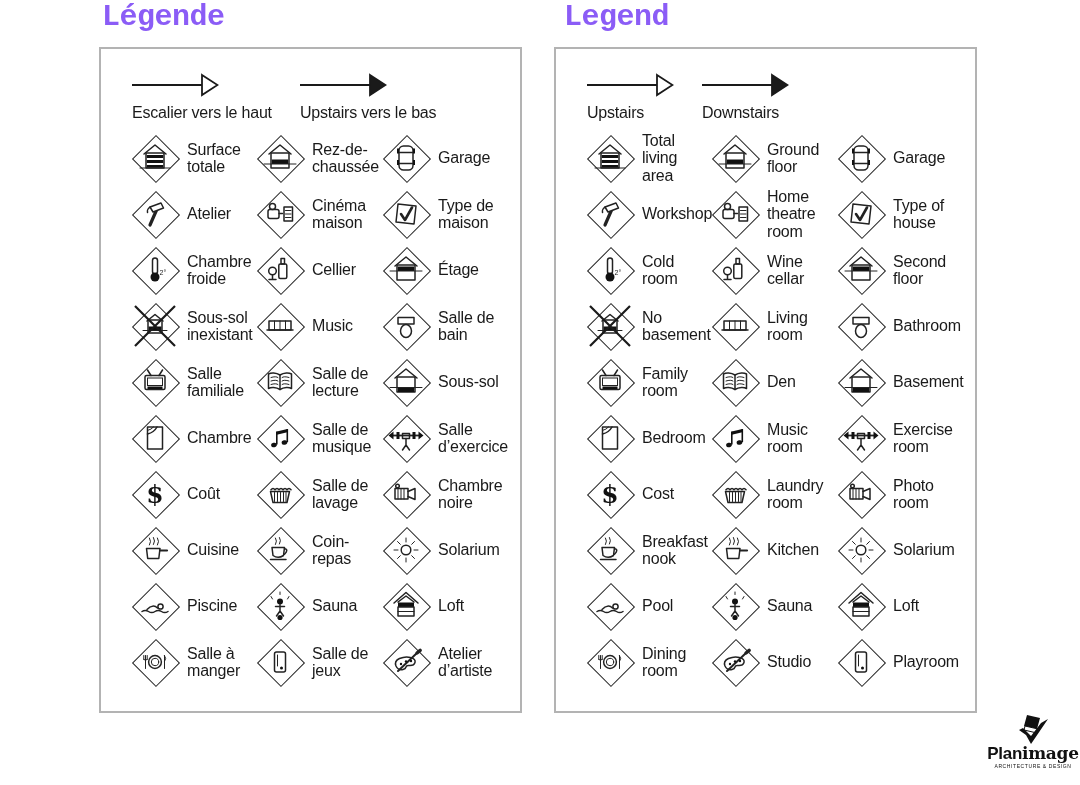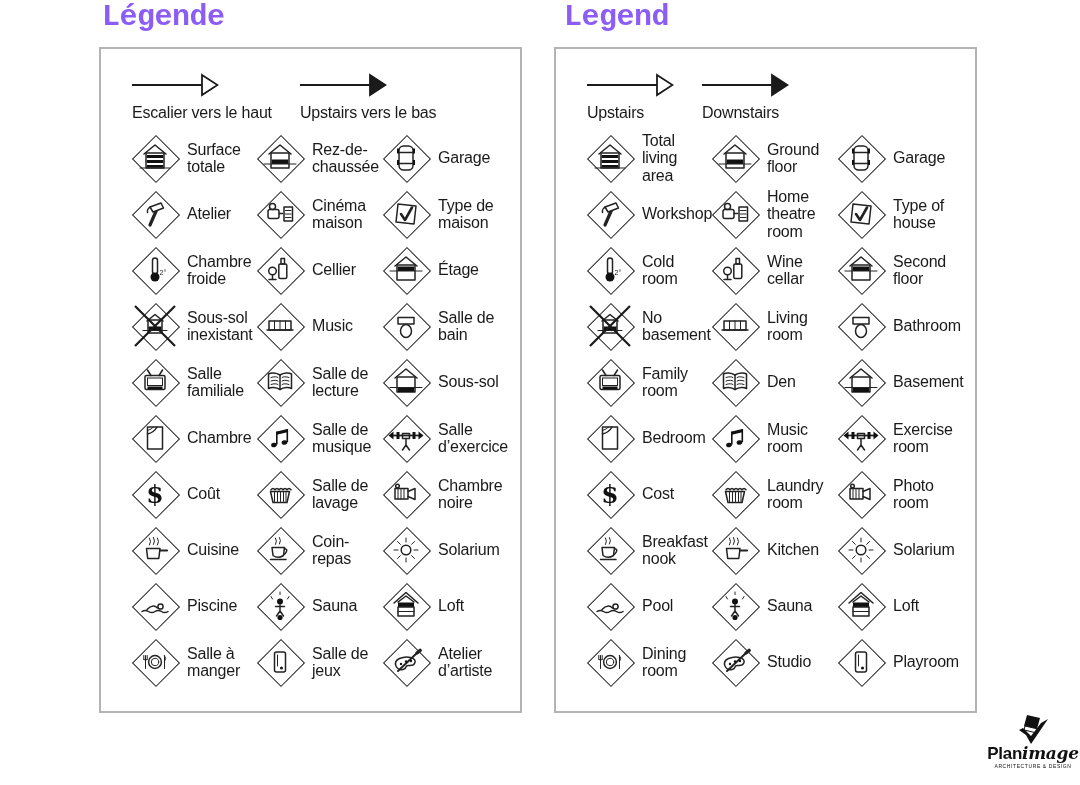--- a/index.html
+++ b/index.html
@@ -24,21 +24,21 @@
   .grid{display:grid;grid-template-columns:125px 126px 160px;grid-auto-rows:56px;}
   .item{display:flex;align-items:center;gap:9px;}
   .ic{width:46px;height:46px;position:relative;flex:0 0 46px;}
   .dia{position:absolute;left:7px;top:7px;width:32px;height:32px;
        border:1.6px solid #222;transform:rotate(45deg);background:#fff;}
   .ic svg{position:absolute;left:3px;top:3px;overflow:visible;}
   .lbl{font-size:16px;line-height:1.08;letter-spacing:-0.2px;white-space:pre-line;}
   .logo{position:absolute;left:985px;top:714px;width:96px;text-align:center;color:#111;}
   .logo svg{display:block;margin:0 auto;}
   .brand{font-size:17px;font-weight:800;line-height:1;margin-top:-1px;letter-spacing:-0.3px;}
-  .brand .b2{font-style:italic;font-weight:600;font-family:"DejaVu Serif",serif;}
+  .brand .b2{font-weight:600;font-family:"DejaVu Serif",serif;}
   .tag{font-size:5px;letter-spacing:0.6px;margin-top:1px;}
 </style>
 </head>
 <body>
 
 <div class="sheet">
 
   <h1 class="ltitle" id="title-fr">Légende</h1>
   <h1 class="ltitle" id="title-en">Legend</h1>
 

